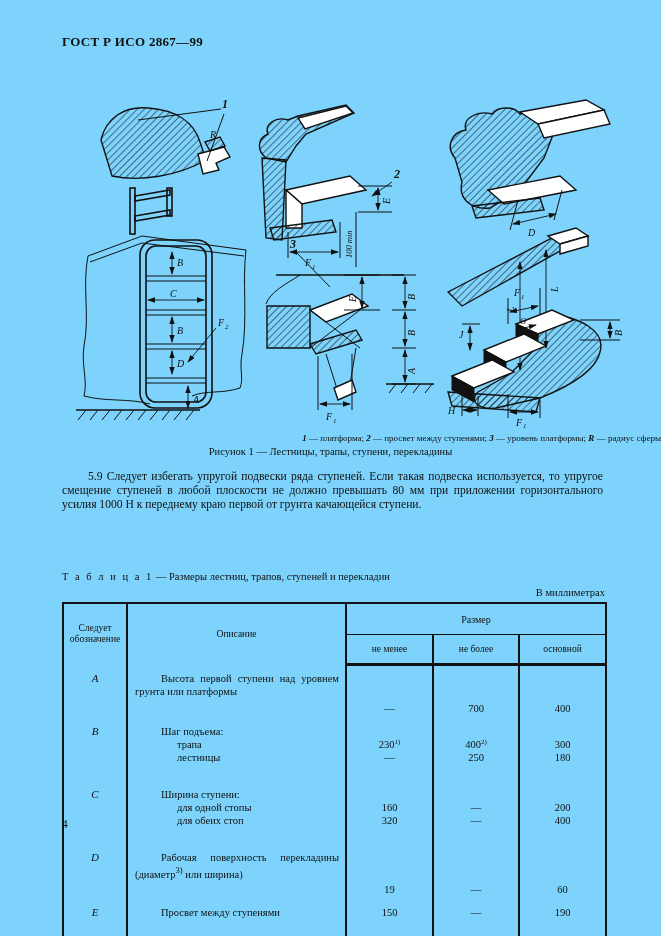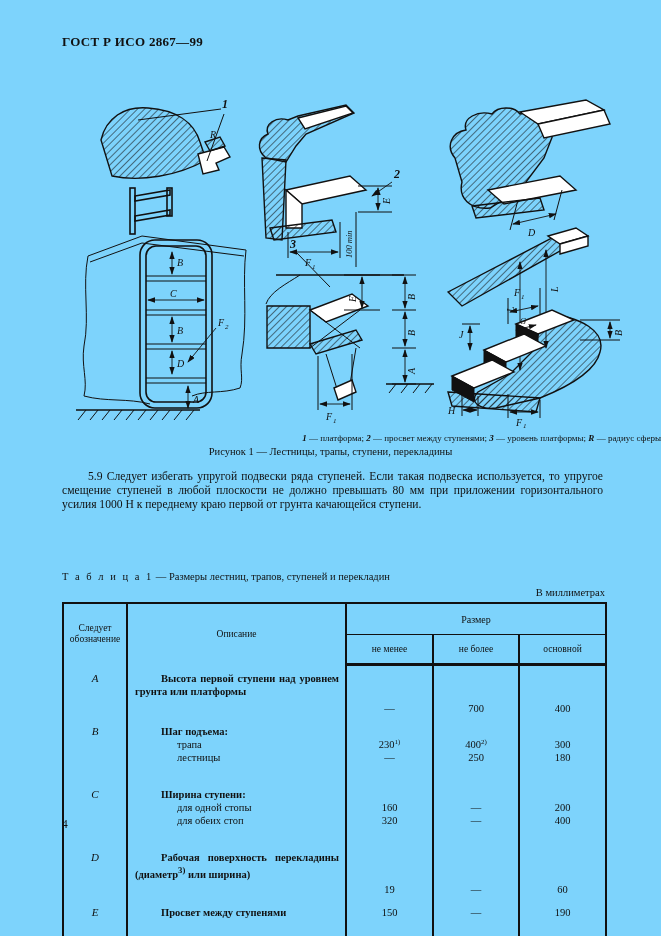--- a/index.html
+++ b/index.html
@@ -26,21 +26,21 @@
   }
   table.gost{border:2px solid #111;border-bottom:none;}
   .gost th,.gost td{border-left:2px solid #111;padding:0;vertical-align:top;}
   .gost th{font-weight:normal;font-size:9.5px;line-height:11px;text-align:center;}
   .gost thead tr:last-child th{border-bottom:3px solid #111;}
   th.size-group{border-bottom:1px solid #111 !important;height:30px;vertical-align:middle;font-size:10px;}
   tr.subhead th{height:28px;vertical-align:middle;border-bottom:3px solid #111 !important;}
   th.rowspan2{vertical-align:middle;}
   td.sym{text-align:center;font-style:italic;font-size:11px;padding-top:7px;}
   td.desc{padding:7px 6px 0 7px;text-align:justify;}
-  td.desc .ind{text-indent:26px;font-weight:bold;}
+  td.desc .ind{text-indent:26px;}
   td.desc .sub{padding-left:42px;}
   td.val{text-align:center;}
   td.val .ln{height:13px;}
   td.val.mid{vertical-align:bottom;}
   td.val.mid .v{display:block;padding-bottom:3px;}
   td.val.top{padding-top:7px;}
   tr.rA td{height:46px;} tr.rB td{height:56px;} tr.rC td{height:56px;}
   tr.rD td{height:48px;} tr.rE td{height:30px;}
   td.val sup{font-size:7px;line-height:0;}
   .pageno{position:absolute;left:62px;top:818px;font-size:11.5px;}

